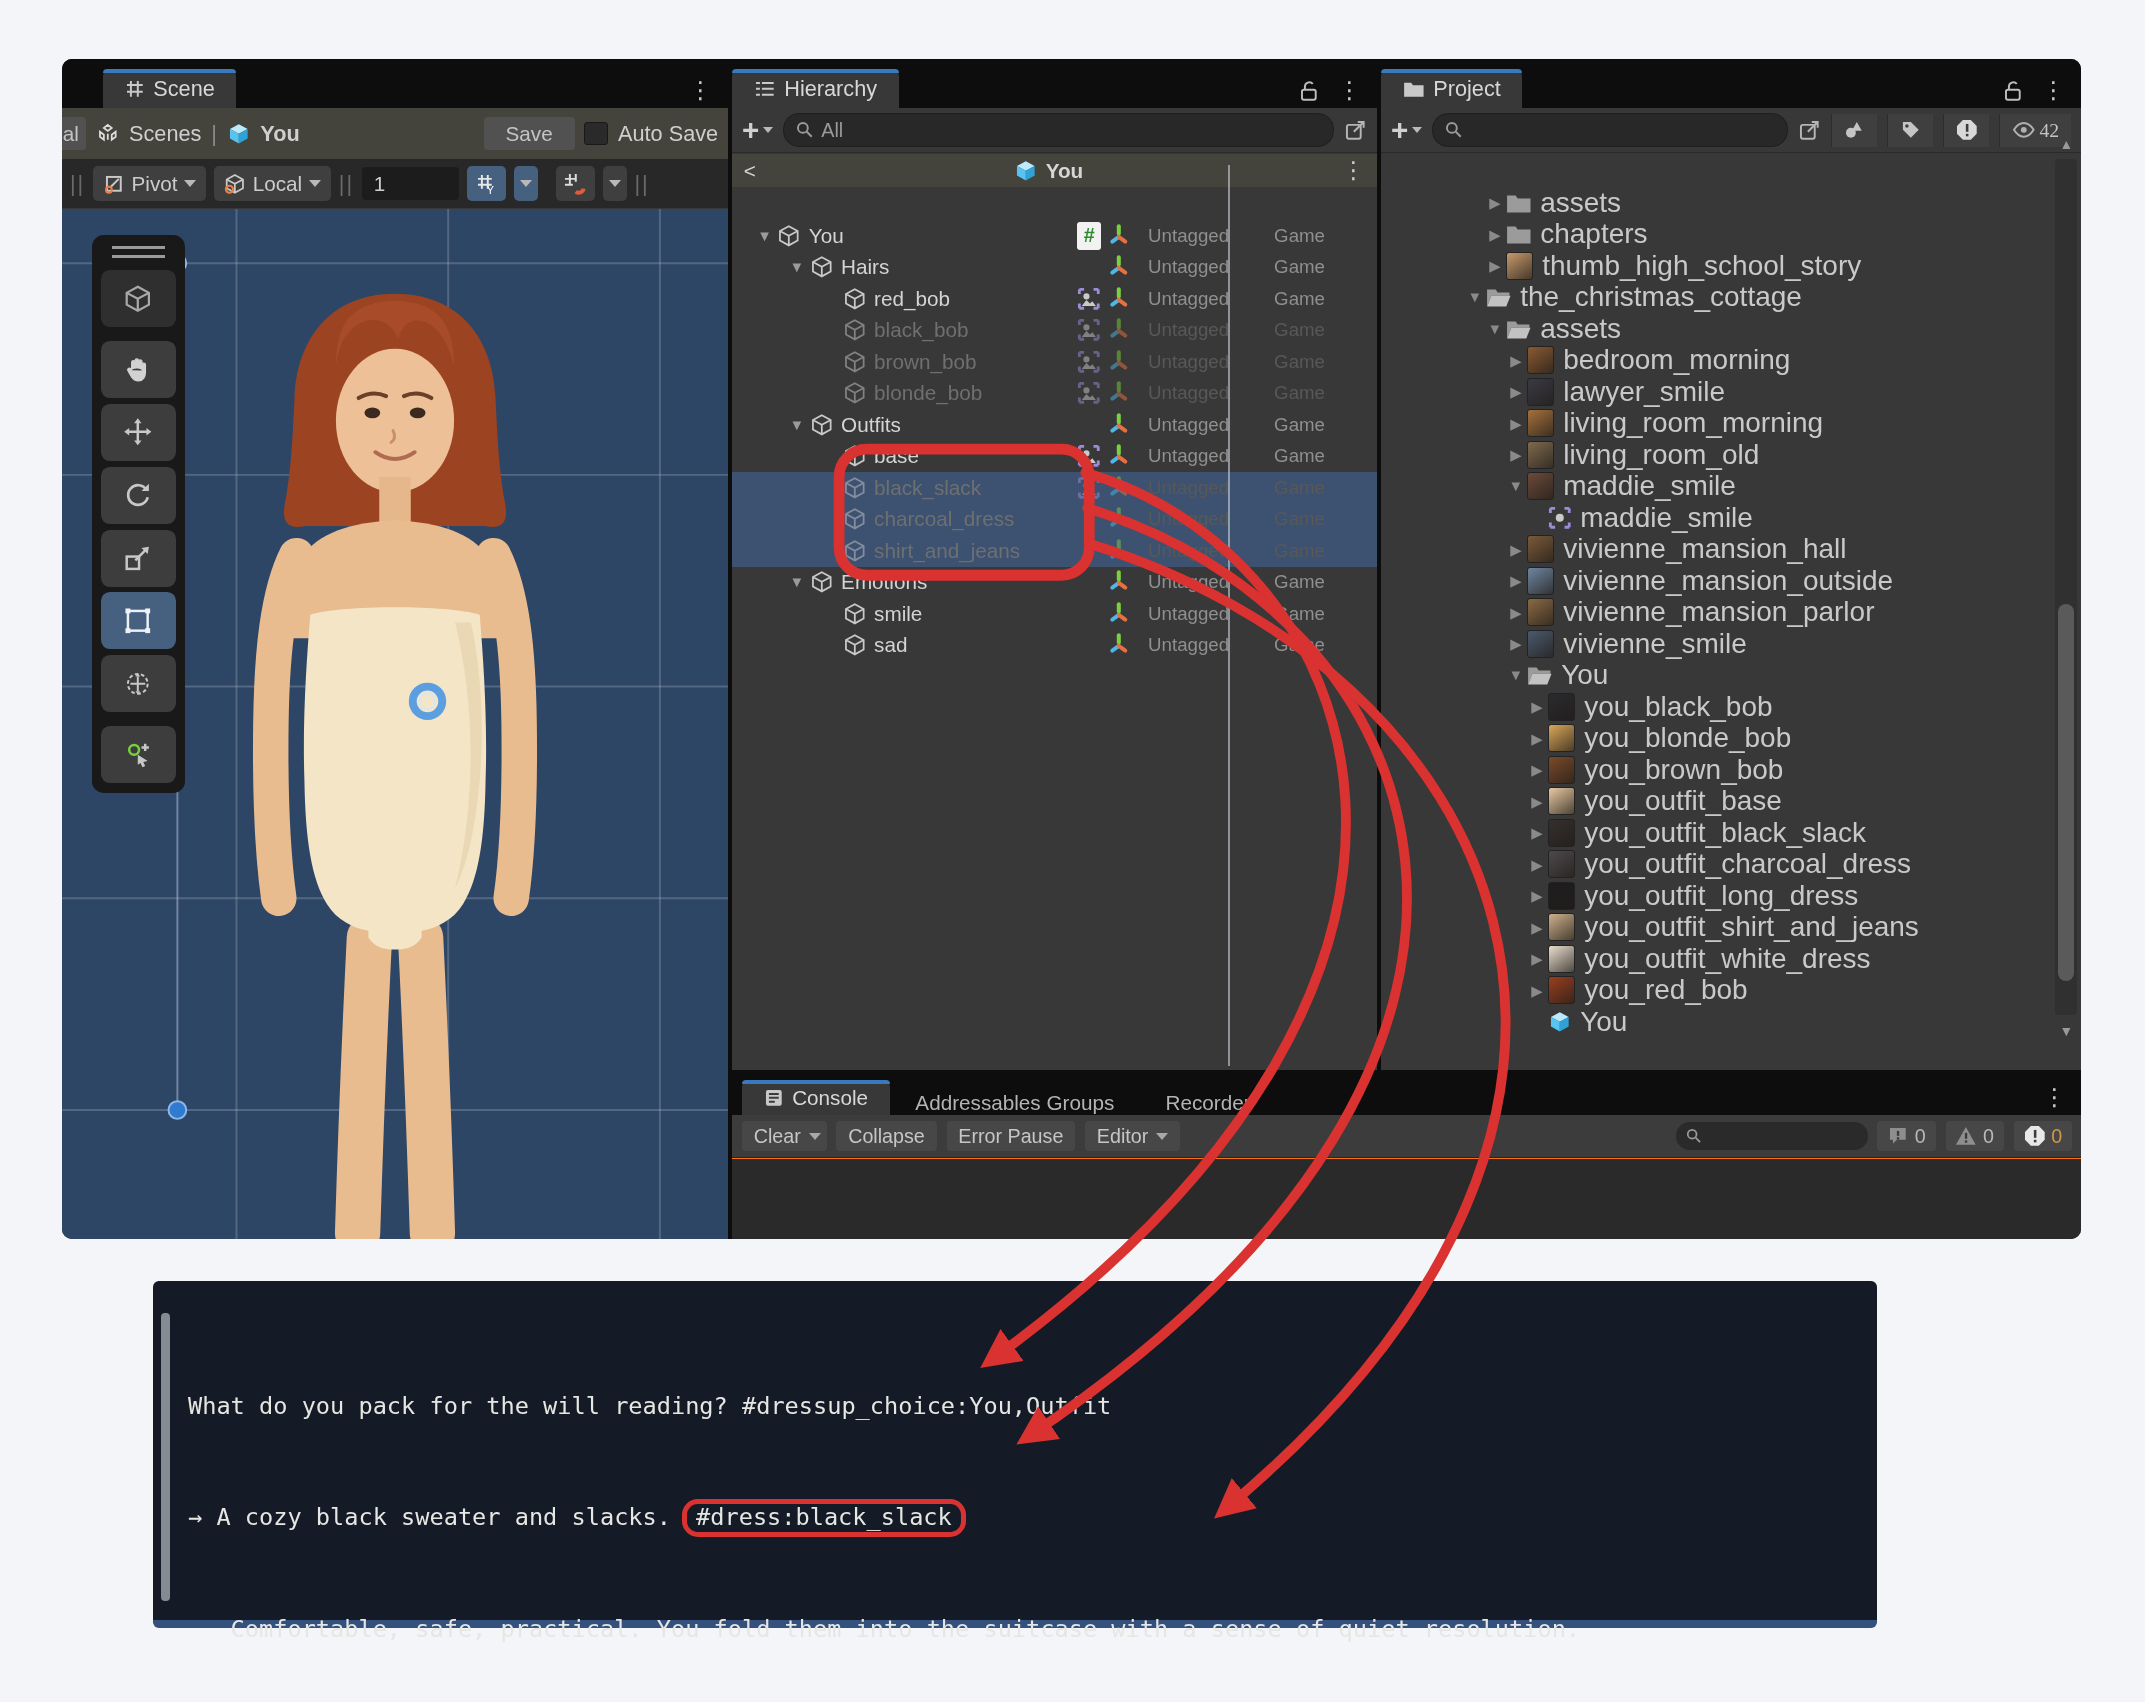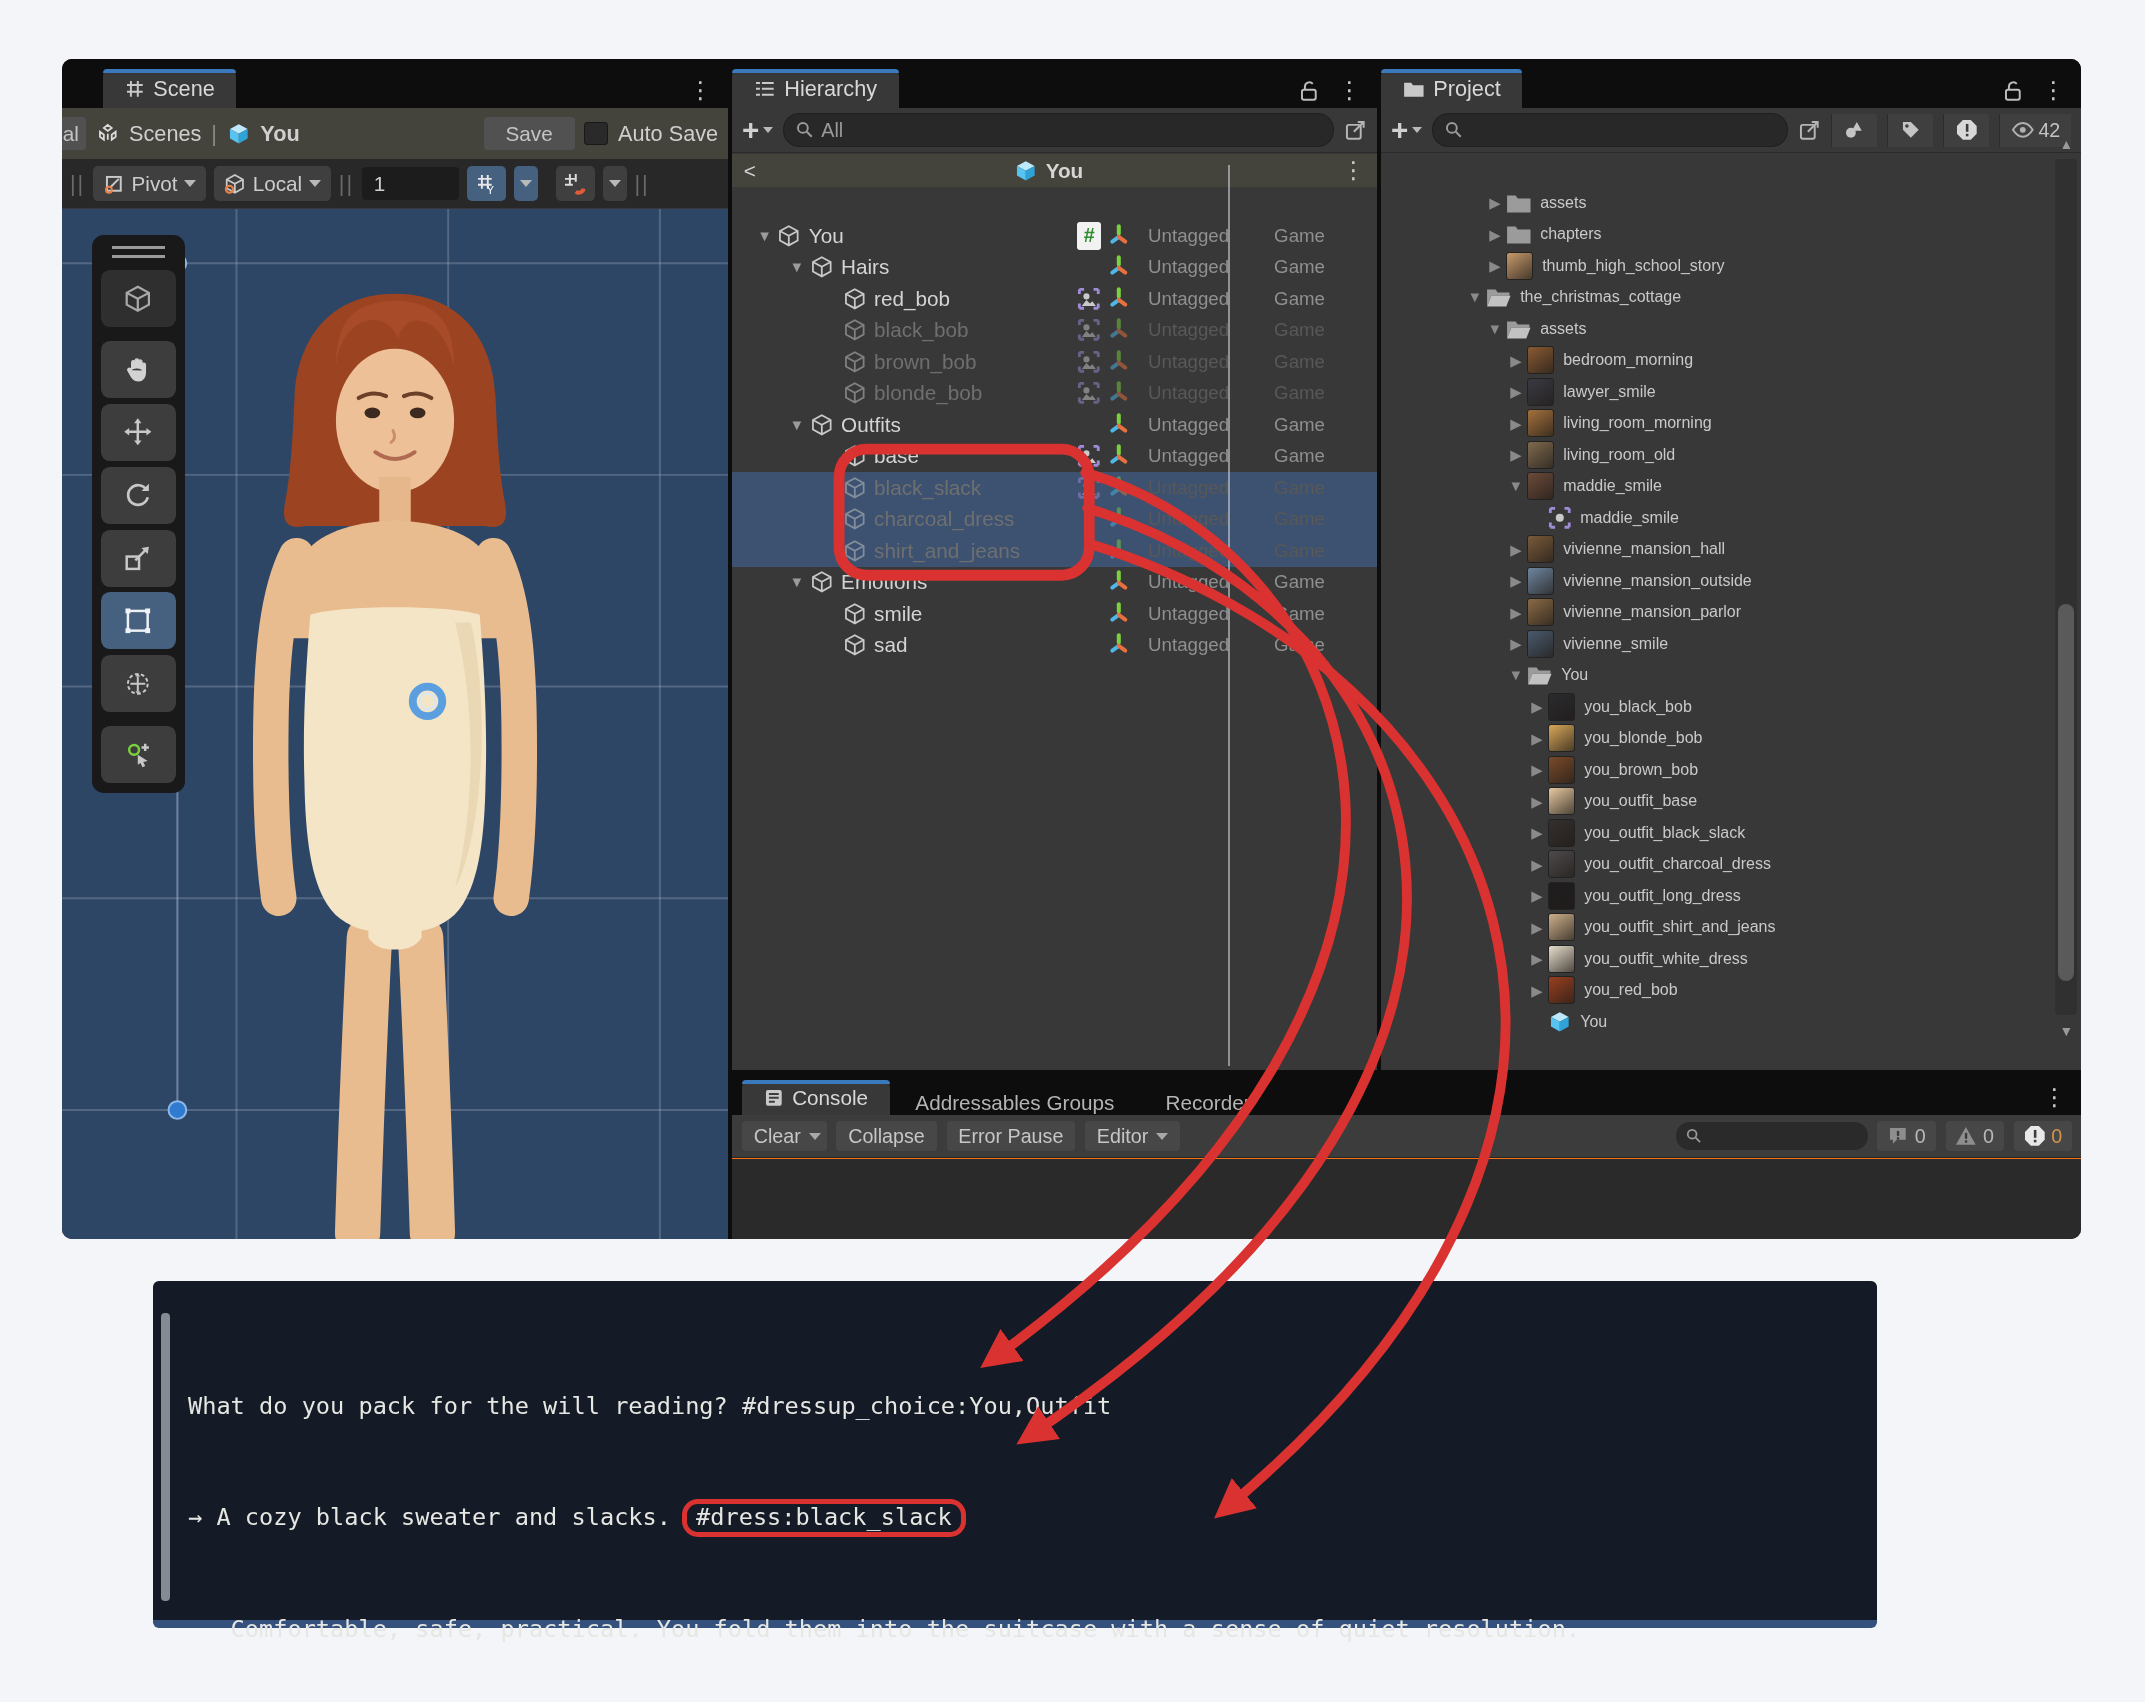--- a/index.html
+++ b/index.html
@@ -58,33 +58,33 @@
   .hlayer{width:95px;color:#8f8f8f;font-size:18.7px;flex:none;}
   .hrow.dim{color:#6f6f6f;}
   .hrow.dim .htag,.hrow.dim .hlayer{color:#585858;}
   .hrow.dim .ic,.hrow.dim .badge{opacity:.5;}
   .hrow.sel{background:#3c5270;}
   .hrow.d0{padding-left:19.7px;}.hrow.d1{padding-left:52px;}.hrow.d2{padding-left:85px;}
   .colline{position:absolute;top:106px;bottom:3.9px;left:496px;width:2px;background:rgba(215,220,228,.55);}
   
   #proj{left:1319px;top:0;width:700px;height:1011px;}
   .ptree{position:absolute;left:0;top:95px;right:0;bottom:0;background:#383838;padding-top:33px;overflow:hidden;}
-  .prow{display:flex;align-items:center;height:31.5px;font-size:16px;color:#c9c9c9;}
+  .prow{display:flex;align-items:center;height:31.5px;font-size:28px;color:#c9c9c9;}
   .prow .tri{width:21.7px;text-align:center;color:#8a8a8a;font-size:14.8px;flex:none;}
   .prow.arr .tri::before{content:"▶";}
   .prow.exp .tri::before{content:"▼";}
   .prow .ic{display:none;flex:none;margin-right:8.9px;}
   .prow.i-folder .ic-folder{display:block;}
   .prow.i-folder-open .ic-folder-open{display:block;}
   .prow.i-photo .ic-photo{display:block;}
   .prow.i-sprite .ic-sprite{display:block;}
   .prow.i-cube .ic-cube{display:block;}
   .ic-photo{width:25.6px;height:25.6px;border-radius:3px;background:linear-gradient(145deg,var(--tint),#201c18 130%);border:1px solid #222;}
   .prow.p1{padding-left:83px;}.prow.p2{padding-left:103px;}.prow.p3{padding-left:124px;}.prow.p4{padding-left:145px;}
-  .ticonbtn{width:45px;height:33px;background:#3f3f3f;border-left:1px solid #2c2c2c;display:flex;align-items:center;justify-content:center;gap:3.9px;color:#c4c4c4;font-size:19.7px;}
+  .ticonbtn{width:45px;height:33px;background:#3f3f3f;border-left:1px solid #2c2c2c;display:flex;align-items:center;justify-content:center;gap:3.9px;color:#c4c4c4;font-size:19.7px;font-family:Liberation Serif, serif;}
   .pscroll{position:absolute;right:3.9px;top:100px;bottom:55px;width:21.7px;background:#303030;border-radius:3.9px;}
   .pscroll .thumb{position:absolute;left:3px;right:3px;top:52%;height:44%;background:#5a5a5a;border-radius:7.9px;}
   .pscroll .up,.pscroll .dn{position:absolute;left:0;right:0;color:#9a9a9a;font-size:13.8px;text-align:center;}
   .pscroll .up{top:-21.7px;}.pscroll .dn{bottom:-23.6px;}
   
   #console{left:670px;top:1015px;width:1350px;height:165px;background:#f97316;}
   #console .tabstrip{height:41px;}
   #console .tab{height:35px;font-size:20.7px;}
   .plaintab{color:#b4b4b4;font-size:20.7px;padding:0 25.6px;}
   .constool{position:absolute;left:0;top:41px;right:0;height:43px;background:#3c3c3c;display:flex;align-items:center;gap:9.9px;padding:0 9.9px;box-sizing:border-box;border-bottom:1px solid #262626;}

